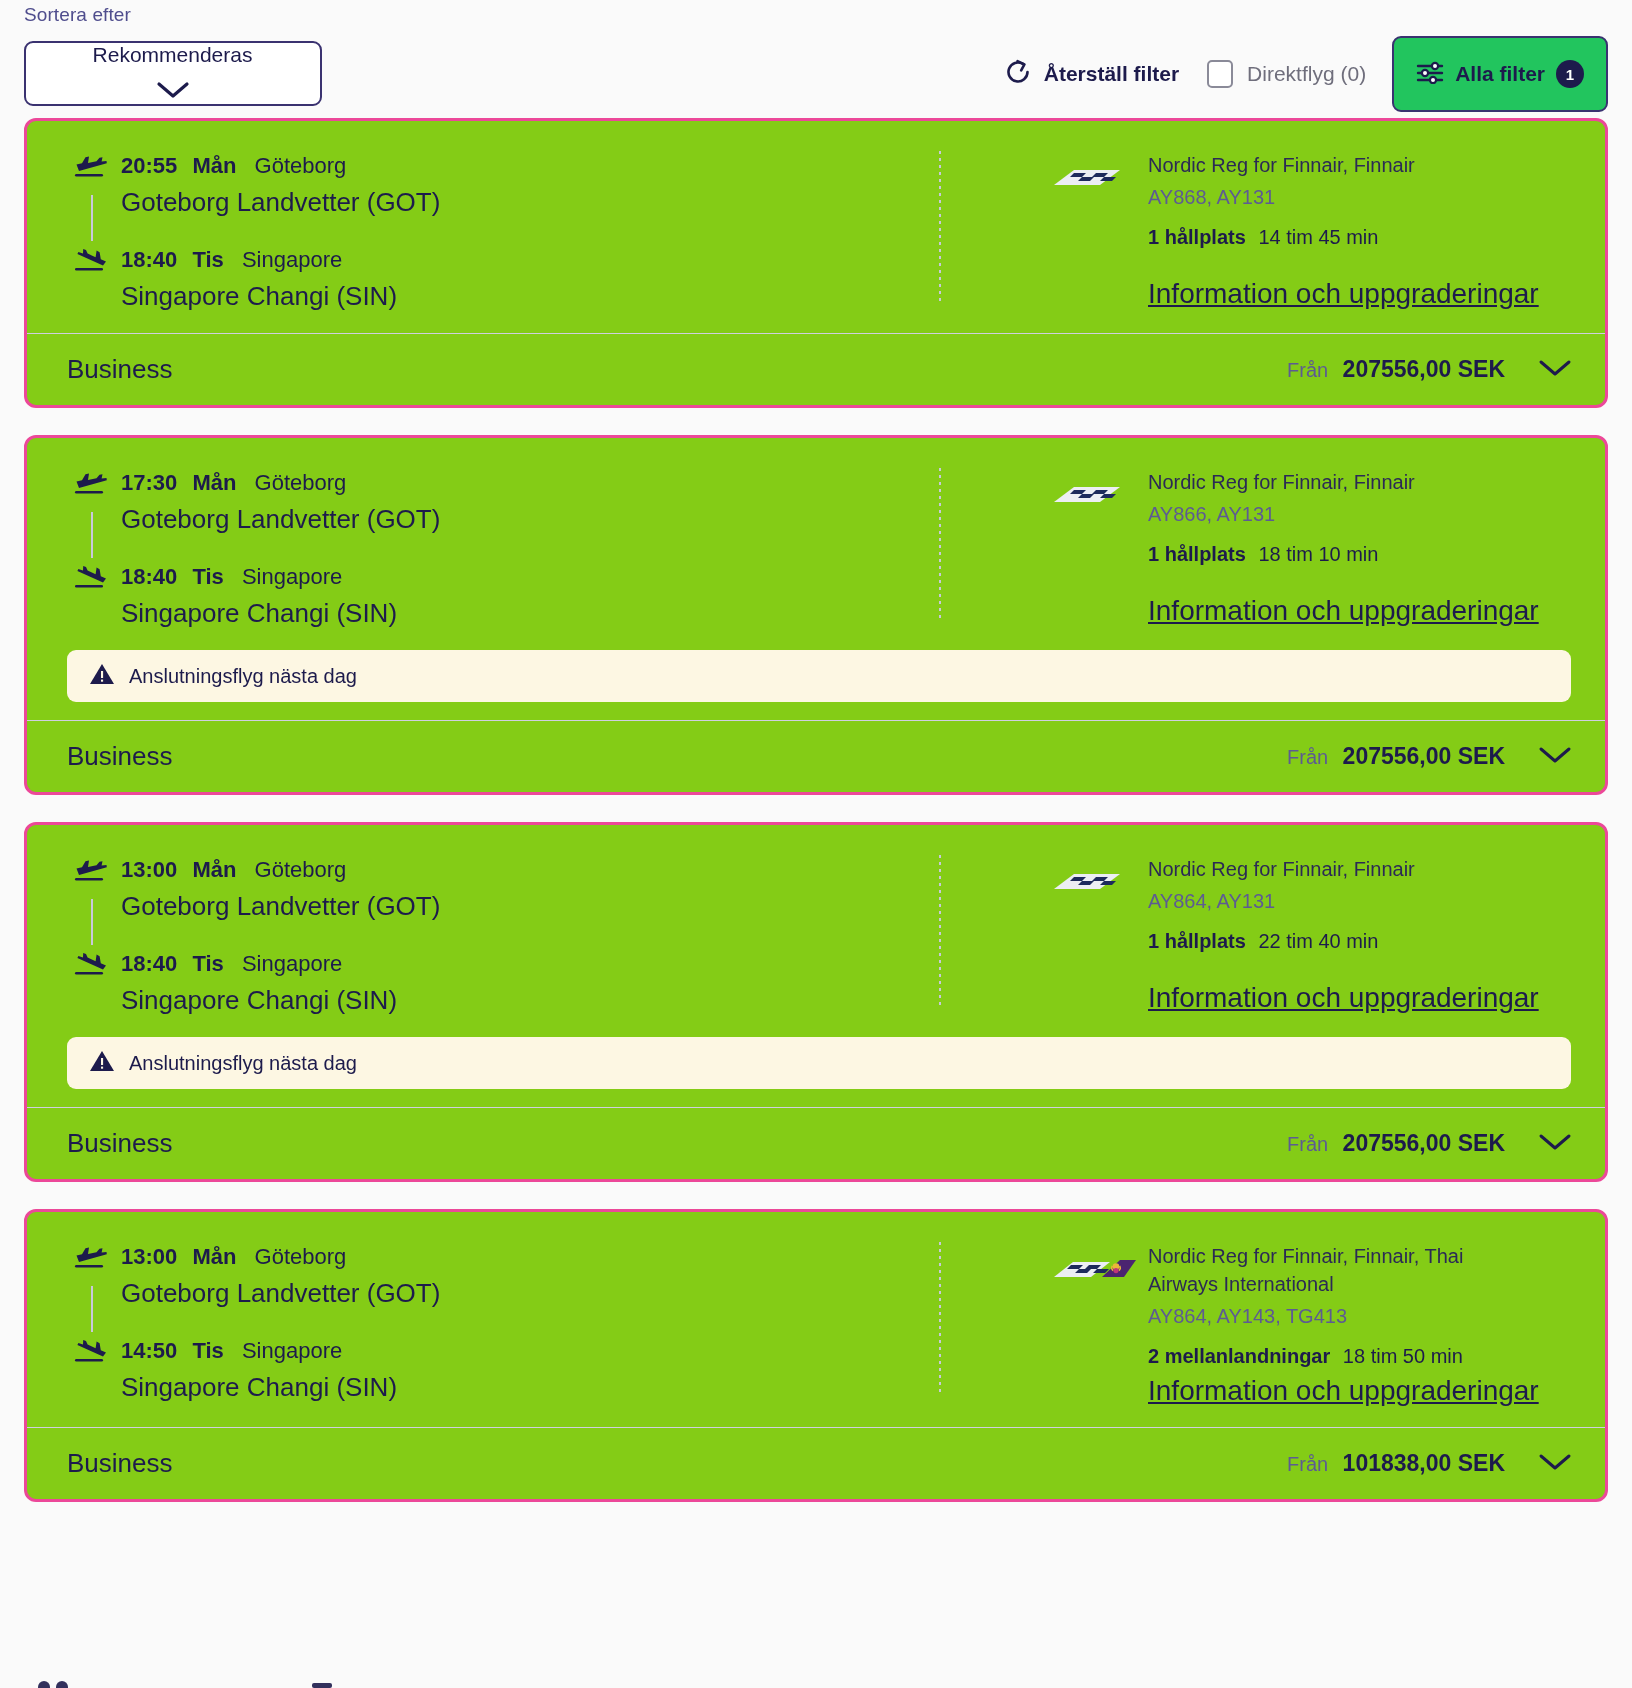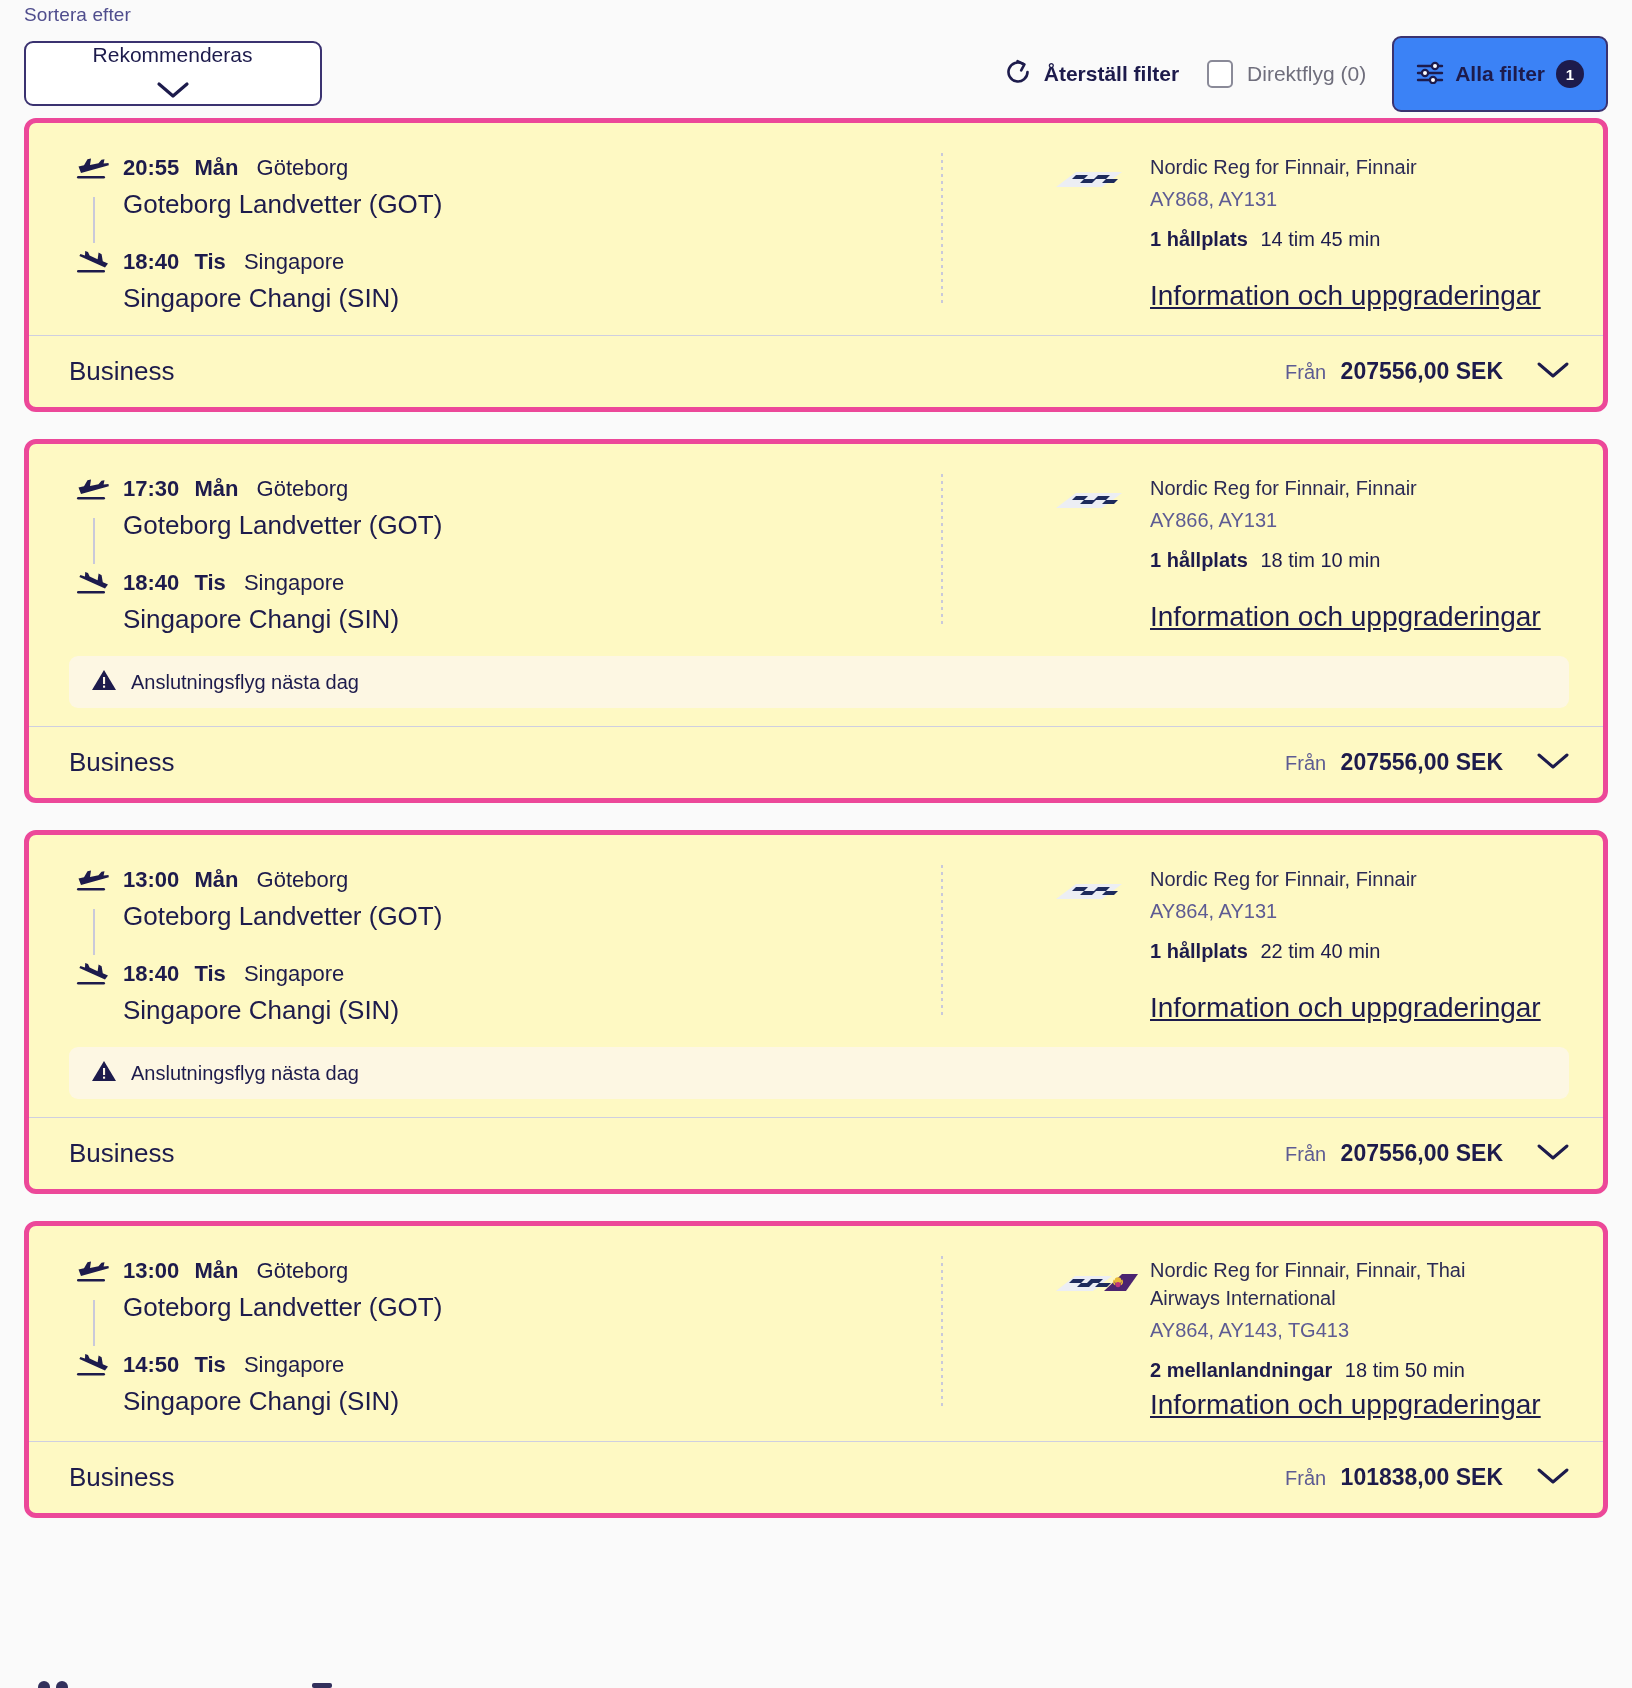--- a/index.html
+++ b/index.html
@@ -66,41 +66,41 @@
     width: 26px; height: 28px;
     border: 2px solid #8a8a98;
     border-radius: 5px;
     background: #fff;
   }
   .direktflyg .lbl { font-size: 21px; color: #6f6e7c; }
   .alla-filter {
     display: flex; align-items: center; gap: 11px;
     border: 2px solid #3a3270;
     border-radius: 9px;
-    background: #3b82f6;
+    background: #22c55e;
     height: 76px;
     padding: 0 22px;
     cursor: pointer;
   }
   .alla-filter .lbl { font-size: 21px; font-weight: bold; color: #1d1b4c; }
   .badge {
     width: 28px; height: 28px;
     border-radius: 50%;
     background: #1d1b4c;
     color: #fff;
     font-size: 15px;
     font-weight: bold;
     display: flex; align-items: center; justify-content: center;
   }
 
   
   .cards { padding: 0 24px; }
   .card {
-    background: #fef9c3;
-    border: 5px solid #ec4899;
+    background: #84cc16;
+    border: 3px solid #ec4899;
     border-radius: 12px;
     margin-bottom: 27px;
     overflow: hidden;
   }
   .card-body {
     display: flex;
     padding: 30px 0 22px 0;
     position: relative;
   }
   .itinerary {

